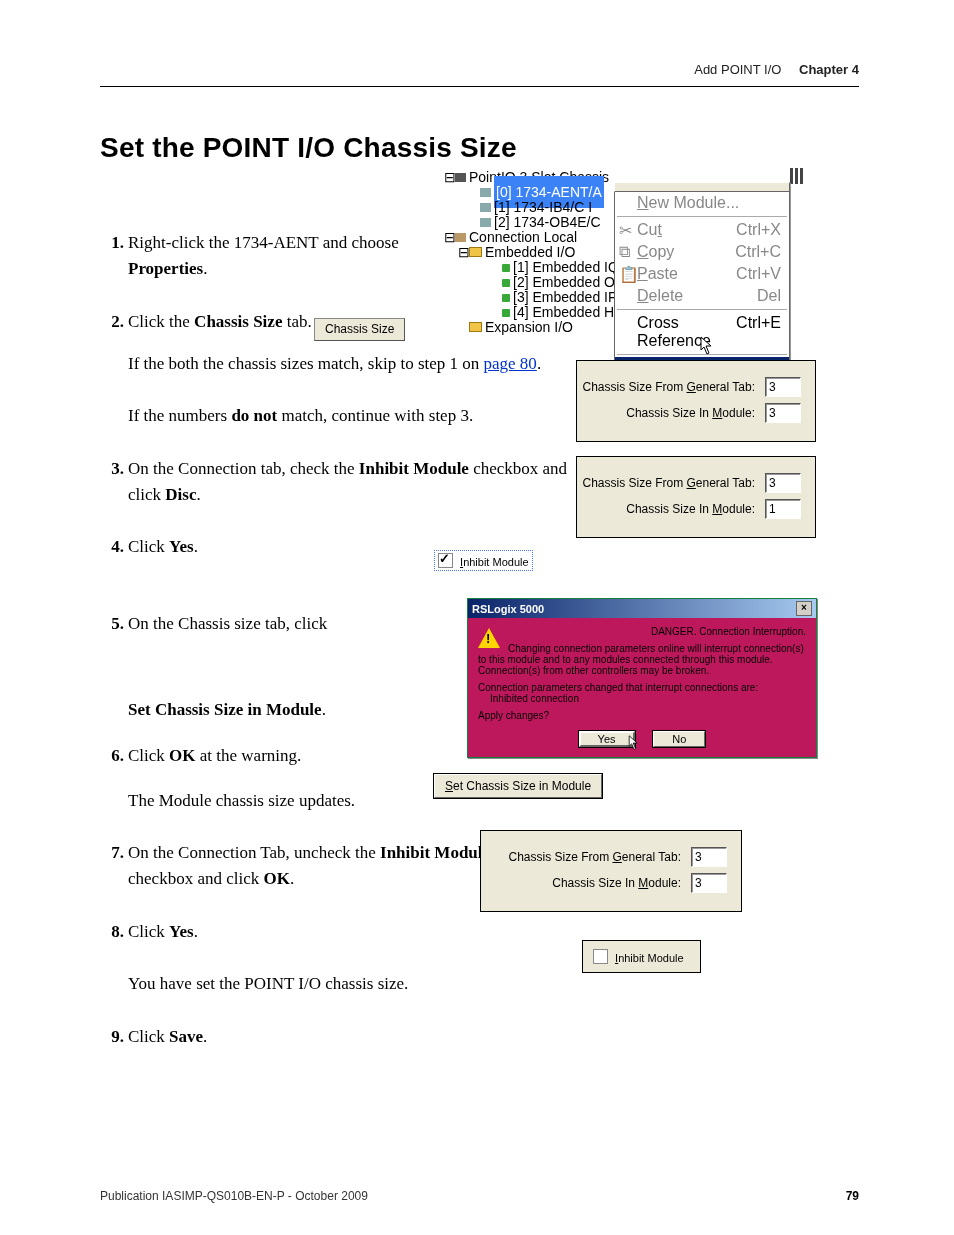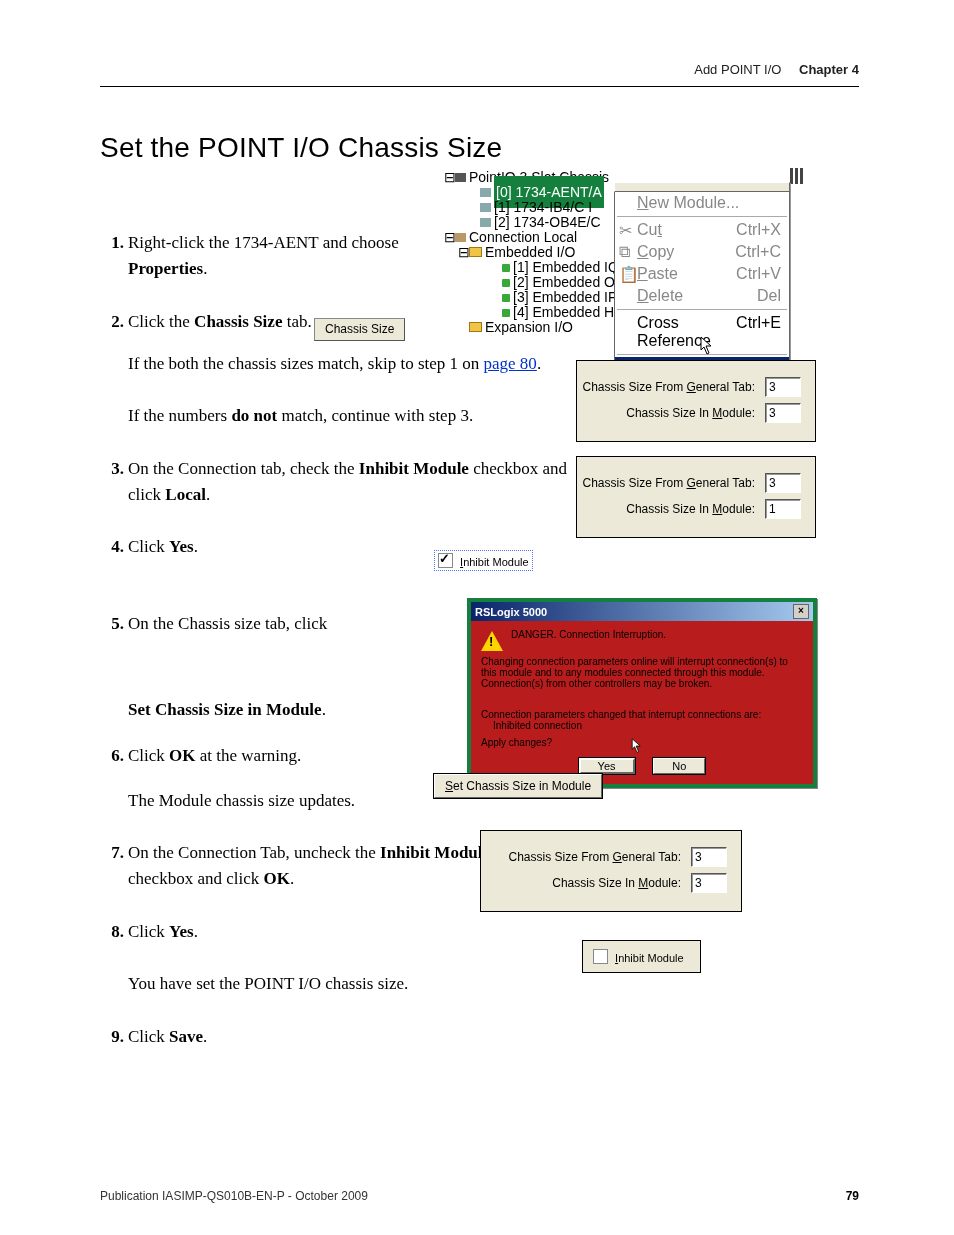--- a/index.html
+++ b/index.html
@@ -62,21 +62,21 @@
     font-size: 12px;
     font-weight: 700;
   }
 
   
   .h1 {
     position: absolute;
     left: var(--margin-l);
     top: 132px;
     font-family: "Arial Narrow", Arial, Helvetica, sans-serif;
-    font-weight: 400;
+    font-weight: 700;
     font-size: 28px;
     letter-spacing: 0.2px;
     font-stretch: condensed;
   }
 
   
   .content {
     position: absolute;
     left: var(--margin-l);
     top: 230px;
@@ -168,21 +168,21 @@
   .fig.cs1 { left: 576px; top: 360px; width: 240px; }
   .fig.cs2 { left: 576px; top: 456px; width: 240px; }
   .fig.cs3 { left: 480px; top: 830px; width: 262px; }
 
   
   .fig.tree { left: 444px; top: 170px; width: 180px; }
   .tree-node { white-space:nowrap; line-height:15px; font-size:14px; }
   .tree-ind1 { padding-left:14px; }
   .tree-ind2 { padding-left:36px; }
   .tree-ind3 { padding-left:58px; }
-  .tree-sel { background:#15803d; color:#fff; padding:8px 2px; }
+  .tree-sel { background:#3b82f6; color:#fff; padding:8px 2px; }
   .ico { display:inline-block; width:11px; height:9px; margin-right:3px; vertical-align:0; }
   .ico-chassis { background:#555; }
   .ico-mod { background:#8aa; }
   .ico-bus { background:#b96; }
   .ico-folder { background:#f0c446; border:1px solid #a07810; height:8px;}
   .ico-leaf { width:8px; height:8px; background:#38a838; border-radius:1px; }
   .em { display:inline-block; width:9px; text-align:center; margin-right:2px; }
 
   .fig.ctxmenu { left: 614px; top: 182px; width: 176px; }
   .ctx-outer { border:1px solid #666; background:#fff; box-shadow: 1px 1px 0 #999; }
@@ -198,21 +198,21 @@
   }
   .cursor-arrow svg { display:block; }
 
   .menu-title-bar {
     border:1px solid #666; border-top-color:#fff; border-left-color:#fff;
     background:#ece9d8; height:8px; margin:-1px -1px 0 -1px;
   }
 
   
   .fig.dlg { left: 467px; top: 598px; width: 350px; }
-  .dlg-outer { border:4px solid #15803d; background:#b91c1c; box-shadow: 1px 1px 0 #888; }
+  .dlg-outer { border:1px solid #15803d; background:#be185d; box-shadow: 1px 1px 0 #888; }
   .dlg-title {
     display:flex; align-items:center; justify-content:space-between;
     background: linear-gradient(to right,#0a246a 0%, #a6caf0 100%);
     color:#fff; font-size:11px; font-weight:700;
     padding:2px 4px;
   }
   .dlg-x { width:14px; height:13px; background:#d4d0c8; border:1px solid #666; color:#000; font-size:10px; text-align:center; line-height:12px; font-weight:700;}
   .dlg-body { padding:8px 10px 10px 10px; font-size:10px; color:#000; }
   .dlg-warn {
     float:left; width:22px; height:20px; margin:2px 8px 4px 0;
@@ -264,21 +264,21 @@
     </div>
 
     <div class="sub" style="max-width:460px; margin-top:22px;">
       <span>If the numbers </span><b>do not</b><span> match, continue with step 3.</span>
     </div>
 
     <ol class="steps">
       <li style="max-width:440px">
         <span class="num">3.</span>
         <span>
-          <span>On the Connection tab, check the </span><b>Inhibit Module</b><span> checkbox and click </span><b>Local</b><span>.</span>
+          <span>On the Connection tab, check the </span><b>Inhibit Module</b><span> checkbox and click </span><b>Disc</b><span>.</span>
         </span>
       </li>
 
       <li style="margin-bottom:50px;">
         <span class="num">4.</span>
         <span>
           <span>Click </span><b>Yes</b><span>.</span>
         </span>
       </li>
 
@@ -428,23 +428,23 @@
   </div>
 
   <div class="fig dlg">
     <div class="dlg-outer" style="position:relative;">
       <div class="dlg-title">
         <span>RSLogix 5000</span>
         <span class="dlg-x">×</span>
       </div>
       <div class="dlg-body">
         <div class="dlg-warn"></div>
-        <div style="margin-bottom:16px;">DANGER. Connection Interruption.</div>
+        <div style="margin-bottom:6px;text-align:right;">DANGER. Connection Interruption.</div>
         <div>Changing connection parameters online will interrupt connection(s) to this module and to any modules connected through this module.</div>
-        <div style="margin-bottom:20px;">Connection(s) from other controllers may be broken.</div>
+        <div style="margin-bottom:6px;">Connection(s) from other controllers may be broken.</div>
         <div>Connection parameters changed that interrupt connections are:</div>
         <div class="indent" style="margin-bottom:6px;">Inhibited connection</div>
         <div>Apply changes?</div>
         <div class="dlg-btns">
           <span class="ms-btn focus">Yes</span>
           <span class="ms-btn">No</span>
         </div>
         <div class="dlg-cursor">
           <svg viewBox="0 0 14 20" width="12" height="16">
               <path d="M1 1 L1 14 L4 11 L7 18 L9 17 L6 10 L11 10 Z" fill="#fff" stroke="#000" stroke-width="1"></path>

